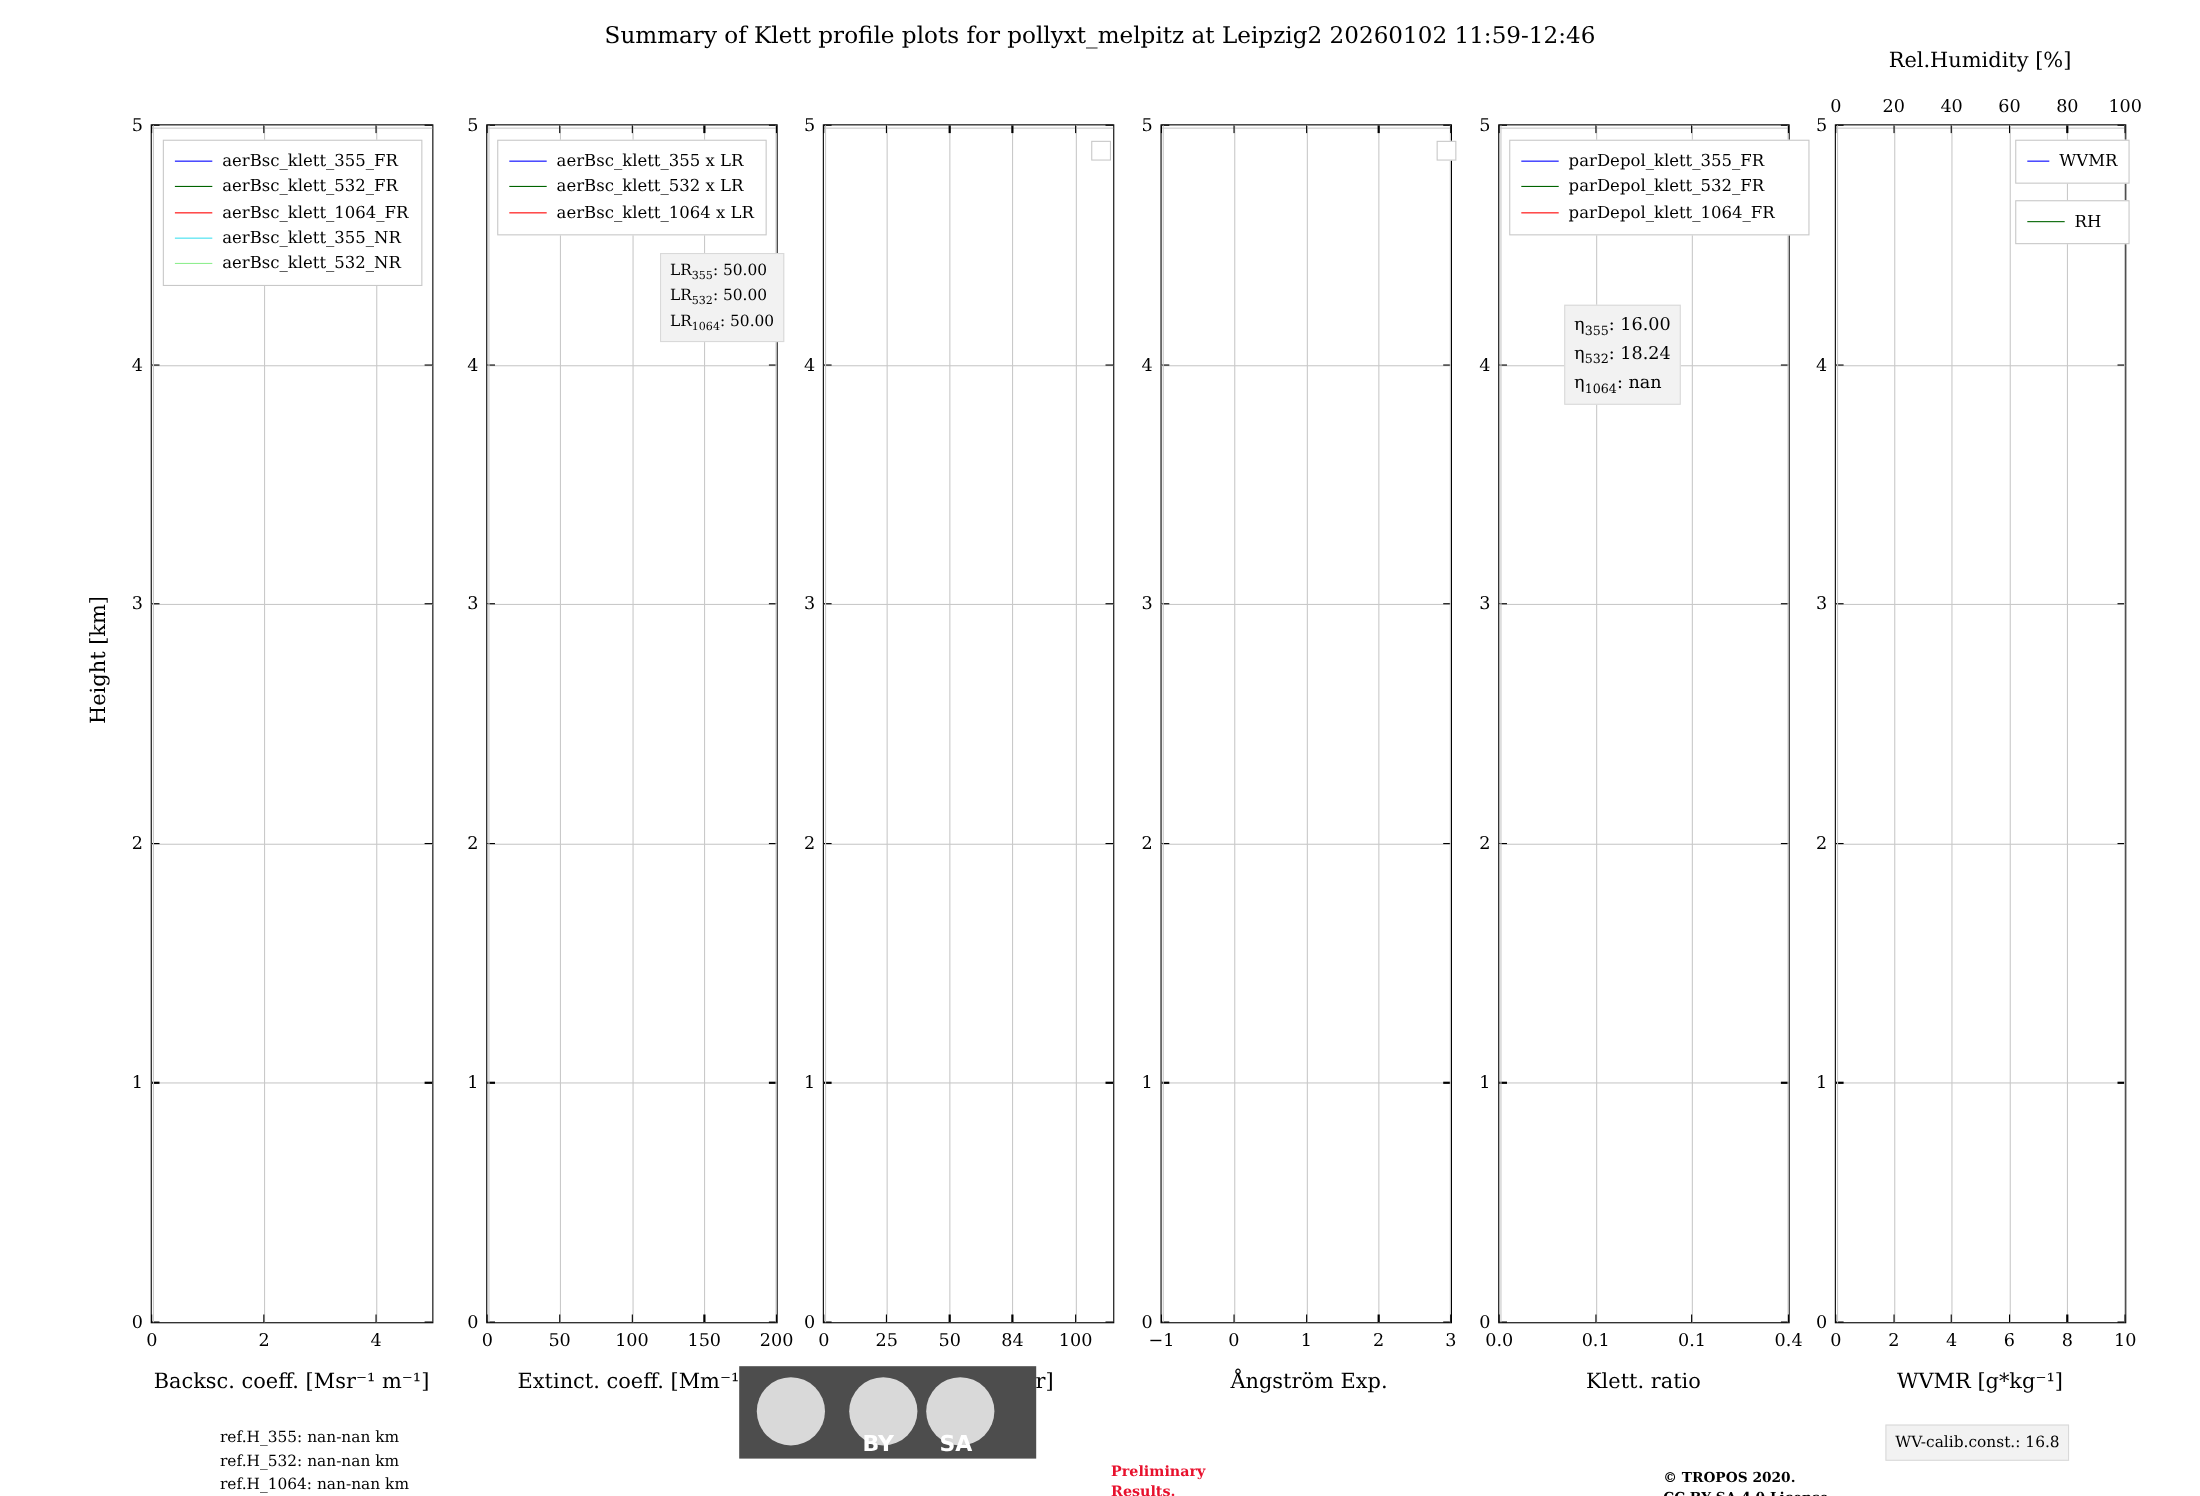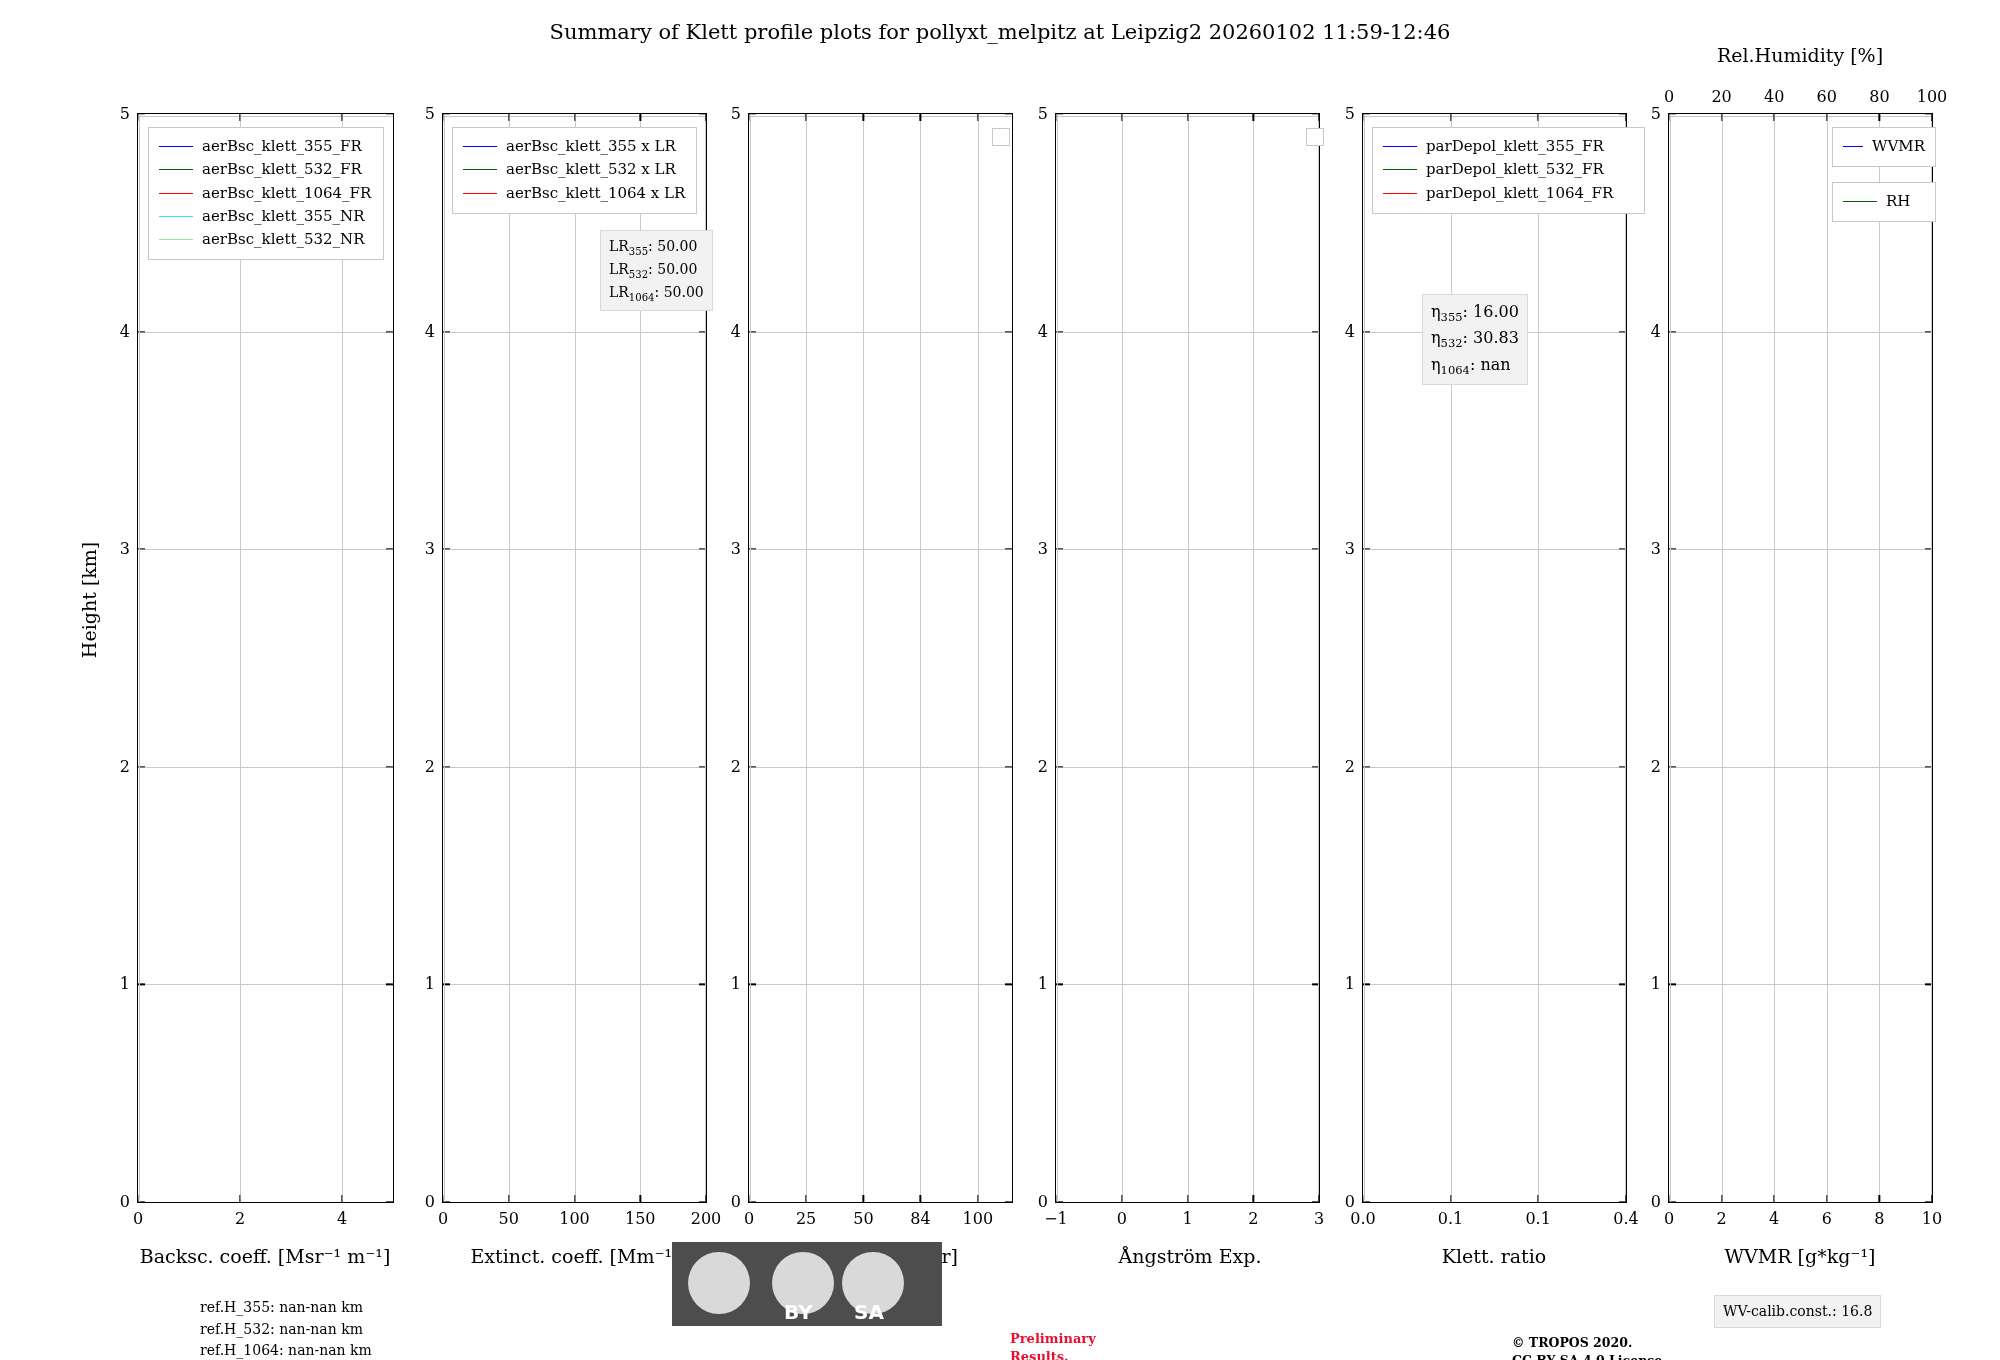--- a/index.html
+++ b/index.html
@@ -354,23 +354,23 @@
     </div>
   <div class="row">
       <span class="swatch" style="border-top-color:#006400"></span>
       <span>parDepol_klett_532_FR</span>
     </div>
   <div class="row">
       <span class="swatch" style="border-top-color:#ff0000"></span>
       <span>parDepol_klett_1064_FR</span>
     </div>
 </div>
-<div class="textbox big" style="left:1422px;top:294px;">
+<div class="textbox big" style="left:1422px;top:277px;">
   <div><span>η</span><sub>355</sub><span>: 16.00</span></div>
-  <div><span>η</span><sub>532</sub><span>: 30.83</span></div>
+  <div><span>η</span><sub>532</sub><span>: 18.24</span></div>
   <div><span>η</span><sub>1064</sub><span>: nan</span></div>
 </div>
 <div class="xaxis-label" style="left:1494px;">Klett. ratio</div>
 
 <div class="panel" style="left:1668px;width:265px;">
   <div class="grid-h" style="top:0.2%"></div>
   <div class="grid-h" style="top:20%"></div>
   <div class="grid-h" style="top:40%"></div>
   <div class="grid-h" style="top:60%"></div>
   <div class="grid-h" style="top:80%"></div>

